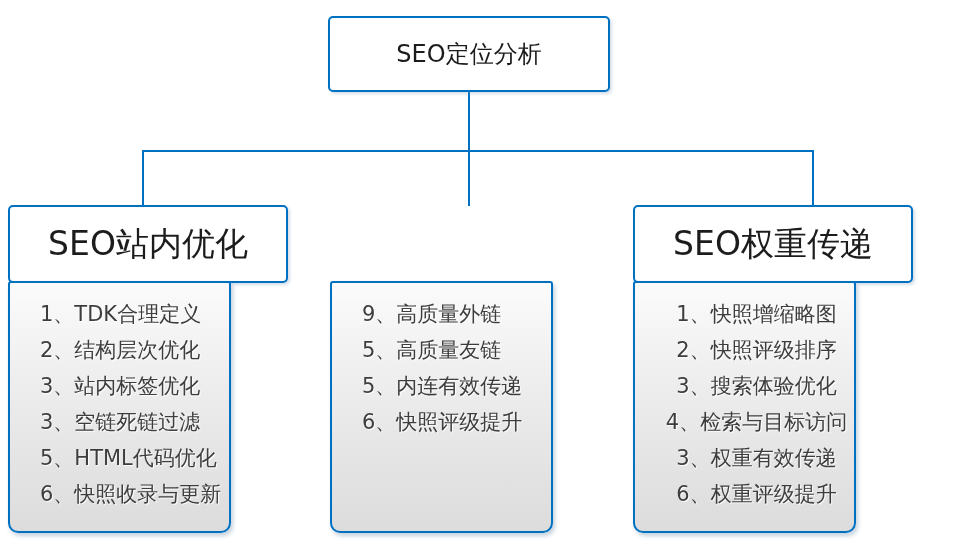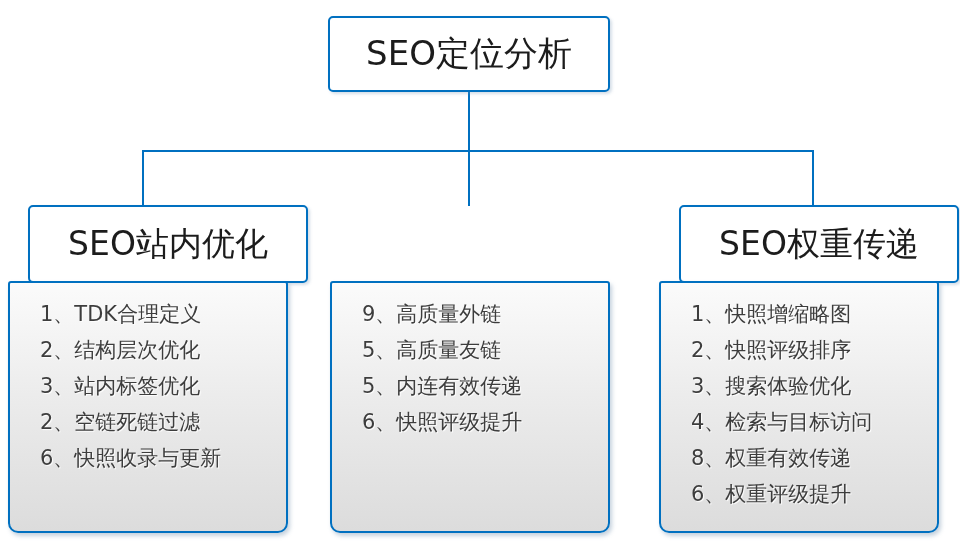--- a/index.html
+++ b/index.html
@@ -30,84 +30,84 @@
     justify-content: center;
     color: #1c1c1c;
     box-shadow: 2px 2px 3px rgba(120, 150, 180, 0.30);
     white-space: nowrap;
   }
   .root-box {
     left: 328px;
     top: 16px;
     width: 282px;
     height: 76px;
-    font-size: 34px;
+    font-size: 24px;
   }
   .branch-header {
     top: 205px;
     width: 280px;
     height: 78px;
     font-size: 33px;
-    margin-left: 20px;
   }
   .branch-panel {
     position: absolute;
     box-sizing: border-box;
     top: 281px;
-    width: 280px;
+    width: 223px;
     height: 252px;
     border: 2px solid #0070C0;
     border-radius: 3px 3px 10px 10px;
     background: linear-gradient(180deg, #fbfbfb 0%, #ececec 45%, #dcdcdc 100%);
     box-shadow: 2px 3px 4px rgba(110, 140, 170, 0.40);
     padding: 13px 6px 0 30px;
   }
   .panel-item {
     font-size: 21px;
     line-height: 36px;
     color: #3d3d3d;
     text-shadow: 1px 1px 1px #ffffff;
     white-space: nowrap;
   }
   .col-1 { left: 8px; }
   .col-2 { left: 330px; }
-  .col-3 { left: 659px; }
+  .col-3 { left: 633px; text-align: center; }
 </style>
 </head>
 <body>
 
 <div class="canvas">
 
   <div class="line" style="left:468px; top:92px; width:2px; height:60px;"></div>
   <div class="line" style="left:142px; top:150px; width:672px; height:2px;"></div>
   <div class="line" style="left:142px; top:150px; width:2px; height:56px;"></div>
   <div class="line" style="left:468px; top:150px; width:2px; height:56px;"></div>
   <div class="line" style="left:812px; top:150px; width:2px; height:56px;"></div>
 
   <div class="node-box root-box">SEO定位分析</div>
 
   <div class="node-box branch-header col-1">SEO站内优化</div>
   <div class="branch-panel col-1">
     <div class="panel-item">1、TDK合理定义</div>
     <div class="panel-item">2、结构层次优化</div>
     <div class="panel-item">3、站内标签优化</div>
-    <div class="panel-item">2、空链死链过滤</div>
+    <div class="panel-item">3、空链死链过滤</div>
+    <div class="panel-item">5、HTML代码优化</div>
     <div class="panel-item">6、快照收录与更新</div>
   </div>
 
   <div class="branch-panel col-2">
     <div class="panel-item">9、高质量外链</div>
     <div class="panel-item">5、高质量友链</div>
     <div class="panel-item">5、内连有效传递</div>
     <div class="panel-item">6、快照评级提升</div>
   </div>
 
   <div class="node-box branch-header col-3">SEO权重传递</div>
   <div class="branch-panel col-3">
     <div class="panel-item">1、快照增缩略图</div>
     <div class="panel-item">2、快照评级排序</div>
     <div class="panel-item">3、搜索体验优化</div>
     <div class="panel-item">4、检索与目标访问</div>
-    <div class="panel-item">8、权重有效传递</div>
+    <div class="panel-item">3、权重有效传递</div>
     <div class="panel-item">6、权重评级提升</div>
   </div>
 
 </div>
 
 </body></html>

